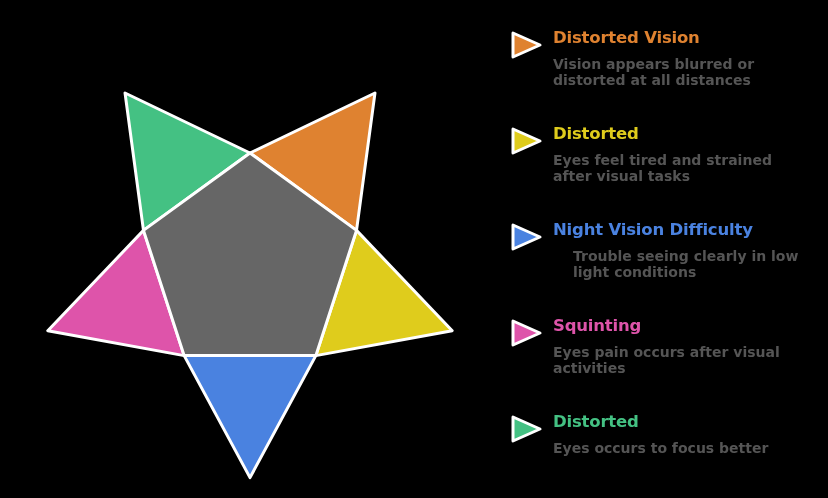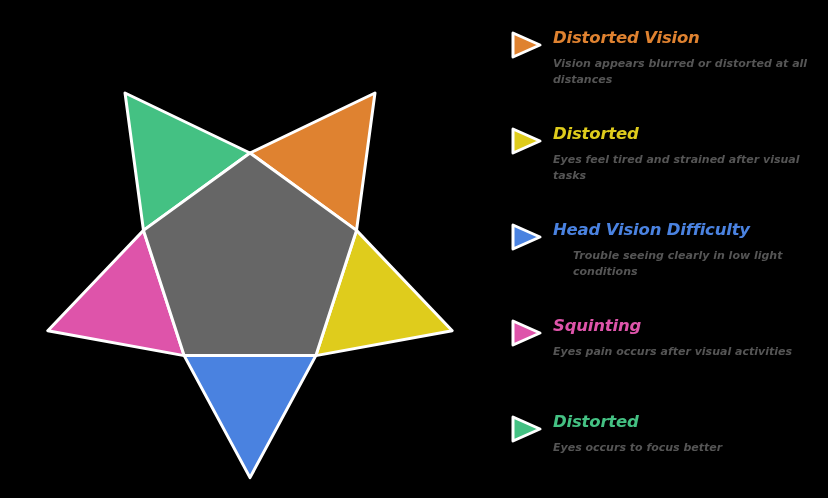--- a/index.html
+++ b/index.html
@@ -25,21 +25,20 @@
     top: 0;
     width: 500px;
     height: 498px;
   }
   #legend-panel {
     position: absolute;
     left: 500px;
     top: 0;
     width: 328px;
     height: 498px;
-    font-style: italic;
   }
   .legend-item {
     position: absolute;
     left: 0;
     width: 328px;
   }
   .legend-marker {
     position: absolute;
     left: 10px;
     top: 0;
@@ -53,21 +52,21 @@
     font-size: 16.5px;
     font-weight: bold;
     letter-spacing: -0.2px;
     white-space: nowrap;
   }
   .legend-desc {
     position: absolute;
     left: 53px;
     top: 26px;
     width: 258px;
-    font-size: 11px;
+    font-size: 14px;
     font-weight: bold;
     line-height: 16px;
     color: #555555;
   }
 </style>
 </head>
 <body>
 
 <div id="page">
 
@@ -94,21 +93,21 @@
         <svg class="legend-marker" viewBox="0 0 34 30">
           <polygon points="3,3 3,27 30,15" fill="#dfcc1c" stroke="#ffffff" stroke-width="3" stroke-linejoin="round"></polygon>
         </svg>
         <div class="legend-title" style="color: rgb(223, 204, 28);">Distorted</div>
         <div class="legend-desc" style="color: rgb(85, 85, 85);">Eyes feel tired and strained after visual tasks</div>
       </div>
       <div class="legend-item" style="top: 222px;">
         <svg class="legend-marker" viewBox="0 0 34 30">
           <polygon points="3,3 3,27 30,15" fill="#4a82e0" stroke="#ffffff" stroke-width="3" stroke-linejoin="round"></polygon>
         </svg>
-        <div class="legend-title" style="color: rgb(74, 130, 224);">Head Vision Difficulty</div>
+        <div class="legend-title" style="color: rgb(74, 130, 224);">Night Vision Difficulty</div>
         <div class="legend-desc" style="color: rgb(85, 85, 85); margin-left: 20px;">Trouble seeing clearly in low light conditions</div>
       </div>
       <div class="legend-item" style="top: 318px;">
         <svg class="legend-marker" viewBox="0 0 34 30">
           <polygon points="3,3 3,27 30,15" fill="#de54aa" stroke="#ffffff" stroke-width="3" stroke-linejoin="round"></polygon>
         </svg>
         <div class="legend-title" style="color: rgb(222, 84, 170);">Squinting</div>
         <div class="legend-desc" style="color: rgb(85, 85, 85);">Eyes pain occurs after visual activities</div>
       </div>
       <div class="legend-item" style="top: 414px;">

